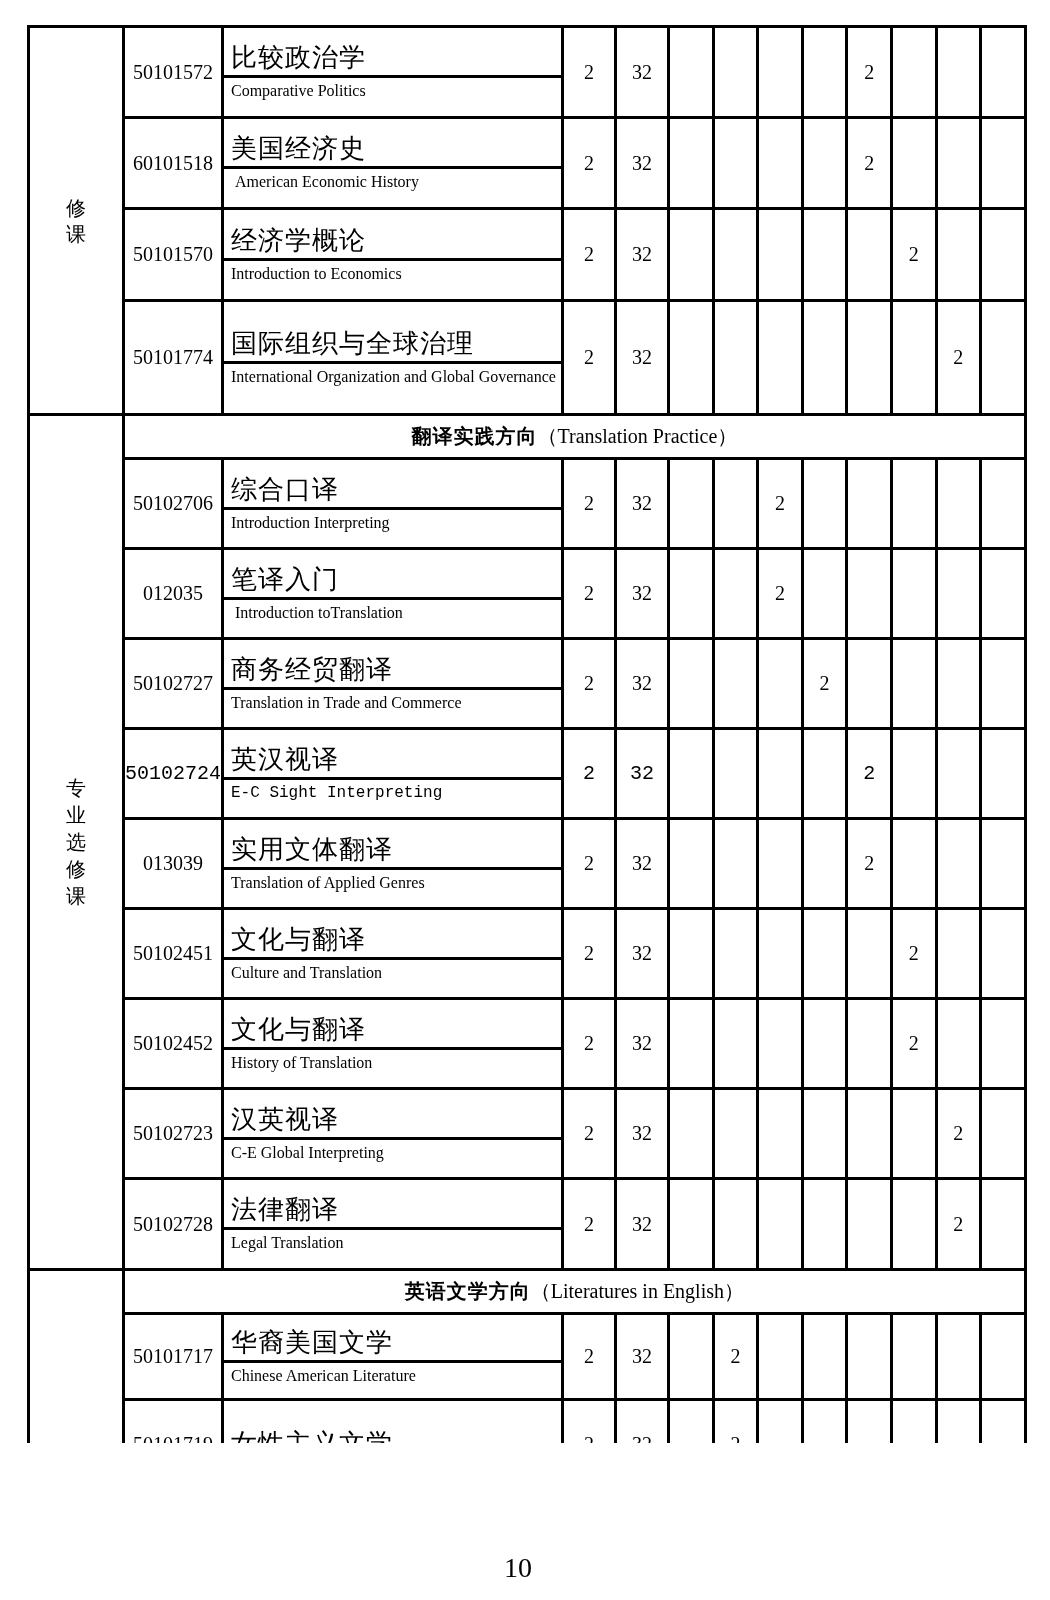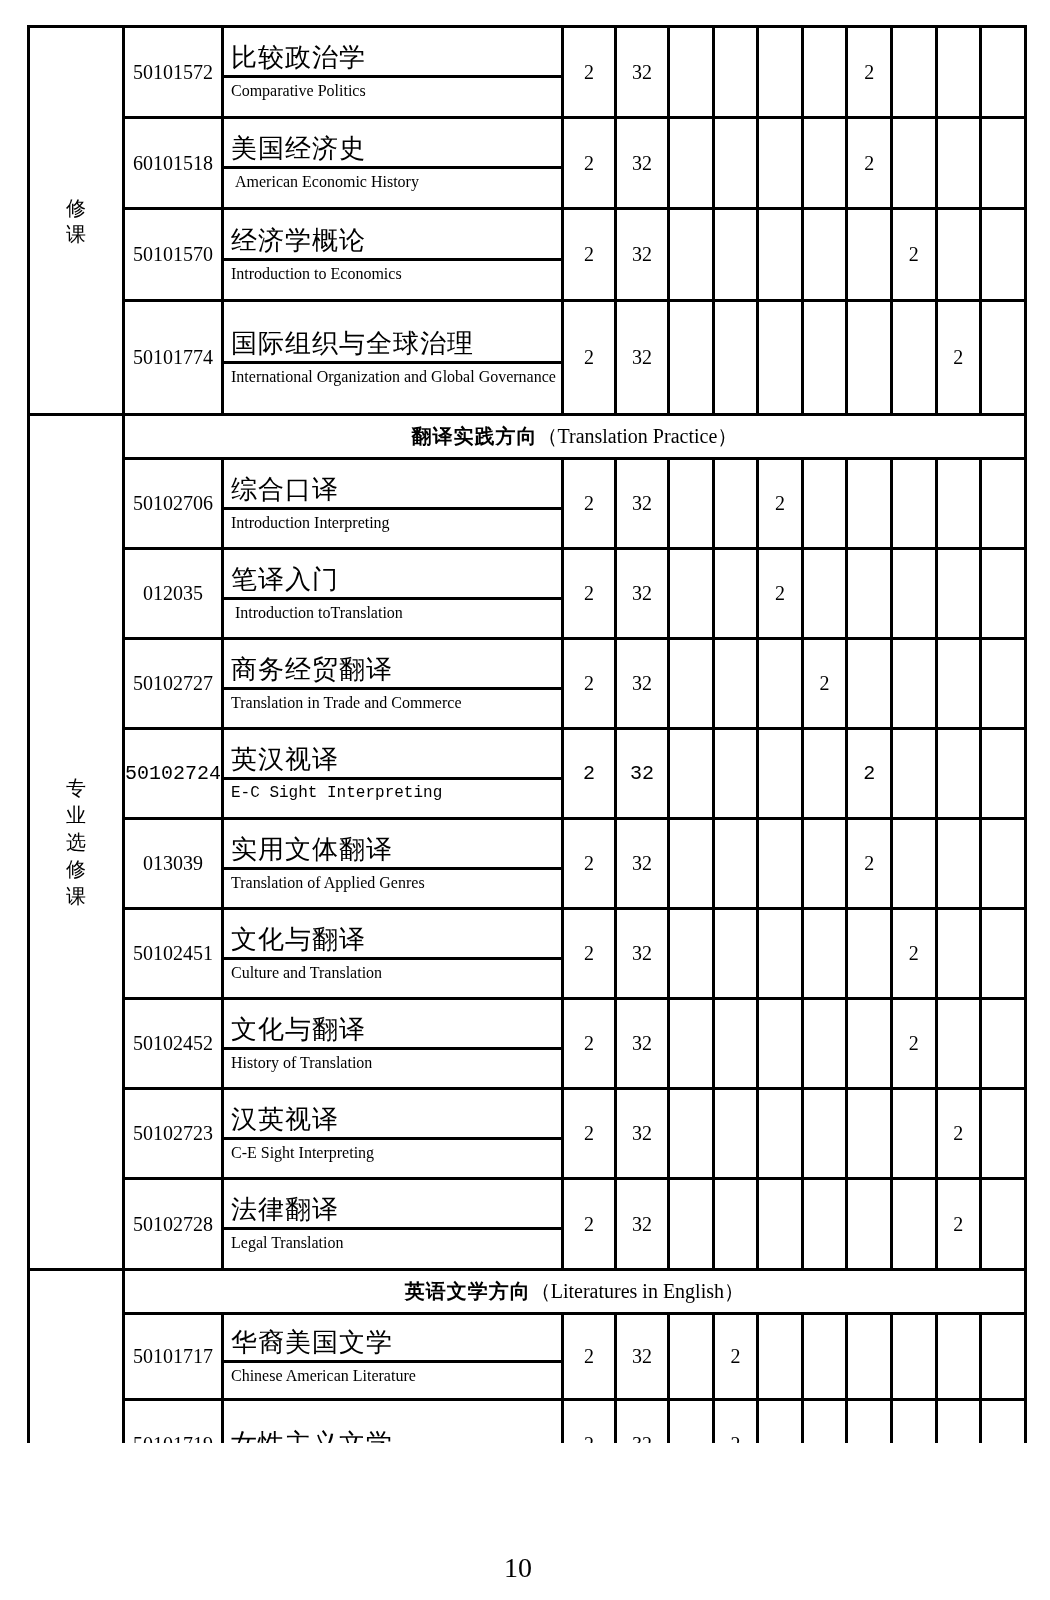--- a/index.html
+++ b/index.html
@@ -287,21 +287,21 @@
           <td class="sem-cell"></td>
           <td class="sem-cell">2</td>
           <td class="sem-cell"></td>
           <td class="sem-cell"></td>
         </tr>
         <tr style="height: 90px;">
           <td class="code-cell">50102723</td>
           <td class="name-cell">
             <div class="name-wrap">
               <div class="zh-part">汉英视译</div>
-              <div class="en-part">C-E Sight Interpreting</div>
+              <div class="en-part">C-E Global Interpreting</div>
             </div>
           </td>
           <td class="num-cell">2</td>
           <td class="num-cell">32</td>
           <td class="sem-cell"></td>
           <td class="sem-cell"></td>
           <td class="sem-cell"></td>
           <td class="sem-cell"></td>
           <td class="sem-cell"></td>
           <td class="sem-cell"></td>

